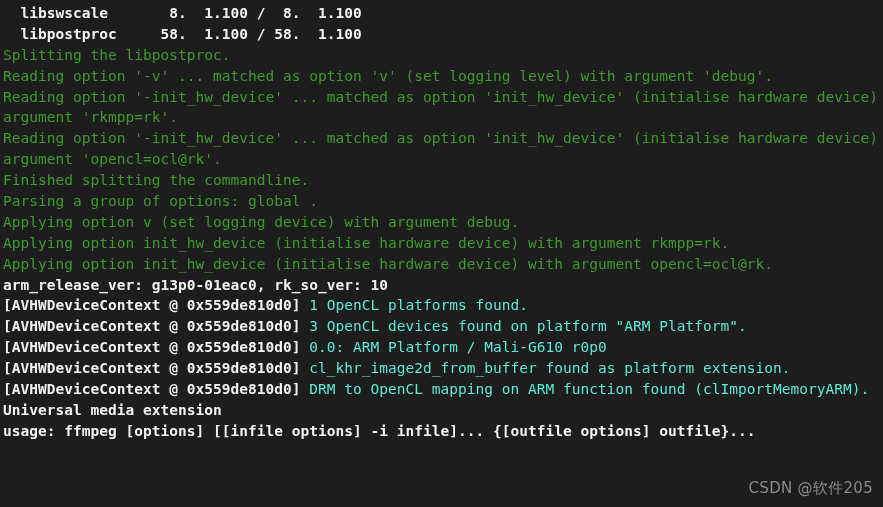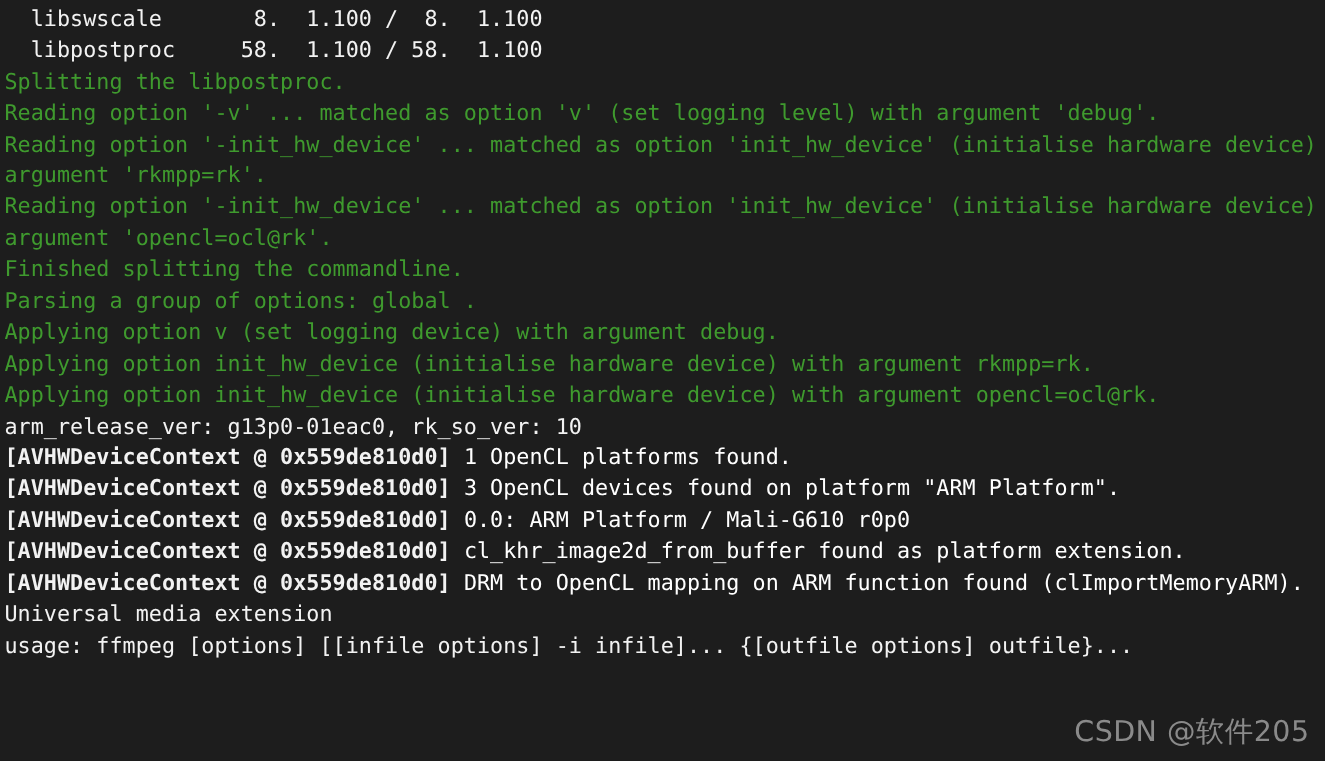--- a/index.html
+++ b/index.html
@@ -24,37 +24,37 @@
     white-space: pre;
     padding-left: 3px;
     height: 20.9px;
   }
   .green {
     color: #3f9a2e;
     font-weight: normal;
   }
   .whitebold {
     color: #f2f2f2;
-    font-weight: normal;
+    font-weight: bold;
   }
   .seg-prefix {
     color: #f2f2f2;
     font-weight: bold;
   }
   .seg-msg {
-    color: #ffffff;
+    color: #5eead4;
     font-weight: normal;
   }
   #watermark {
     position: absolute;
     right: 10px;
     bottom: 8px;
     color: #9a9a9a;
     font-family: "DejaVu Sans", "Liberation Sans", sans-serif;
-    font-size: 19px;
+    font-size: 15px;
     font-weight: normal;
     letter-spacing: 0.3px;
     opacity: 0.88;
     pointer-events: none;
   }
 </style>
 </head>
 <body>
 
 <div id="terminal">

